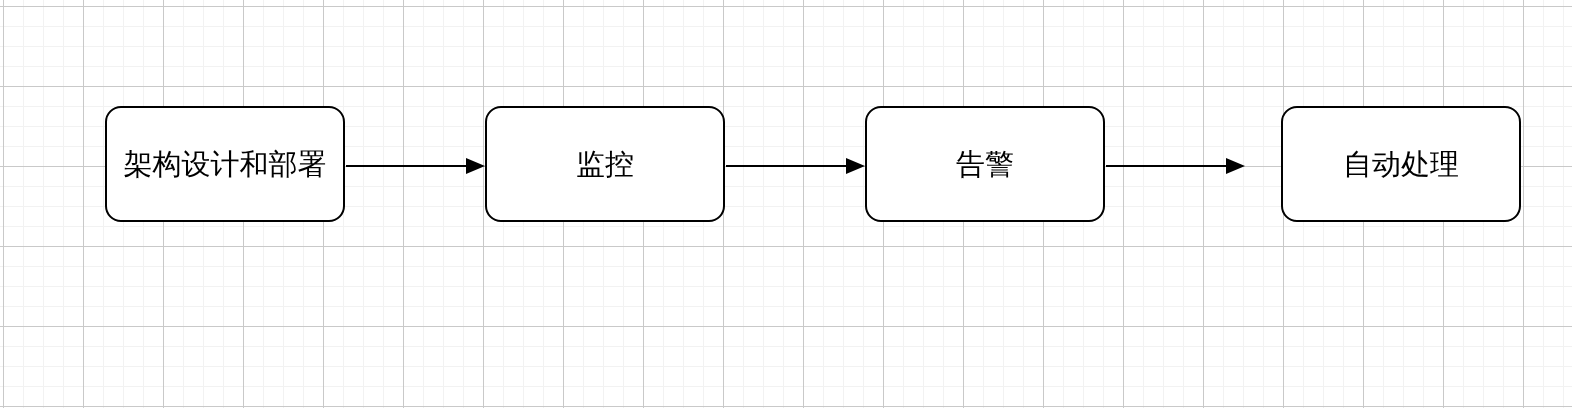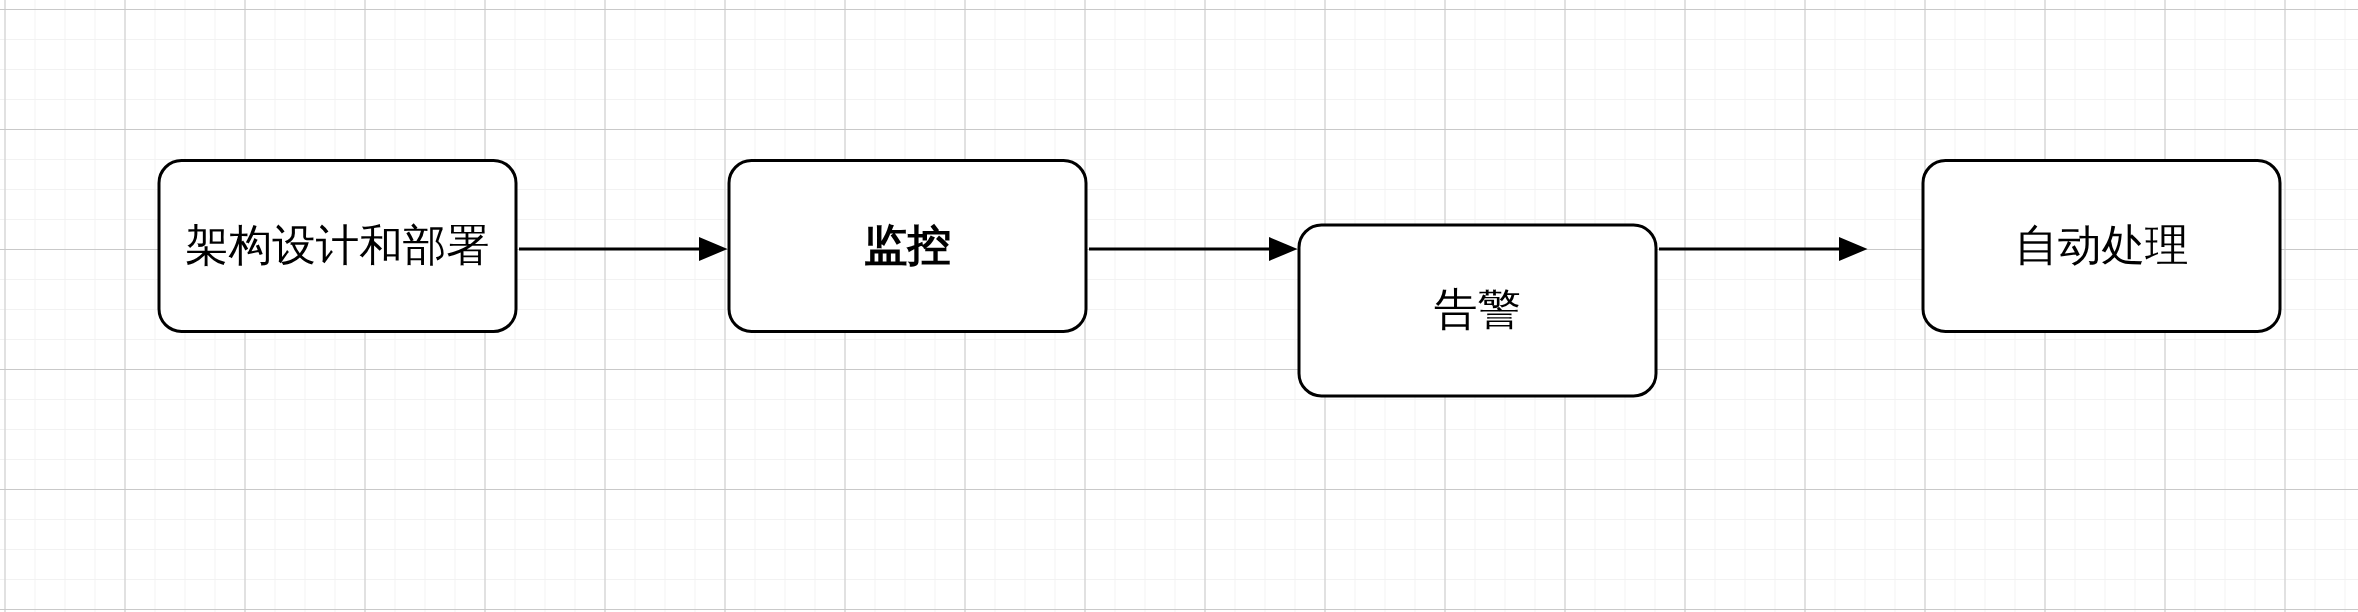--- a/index.html
+++ b/index.html
@@ -40,22 +40,22 @@
     justify-content: center;
     cursor: default;
   }
   .node .label {
     font-size: 29px;
     line-height: 1;
     color: #000000;
     white-space: nowrap;
   }
   .n1 { left: 105px; }
-  .n2 { left: 485px; font-weight: bold; }
-  .n3 { left: 865px; margin-top: 43px; }
+  .n2 { left: 485px; }
+  .n3 { left: 865px; }
   .n4 { left: 1245px; margin-left: 36px; }
 
   
   .arrow {
     position: absolute;
     top: 158px;            
     height: 16px;
     width: 139px;
     display: flex;
     align-items: center;

